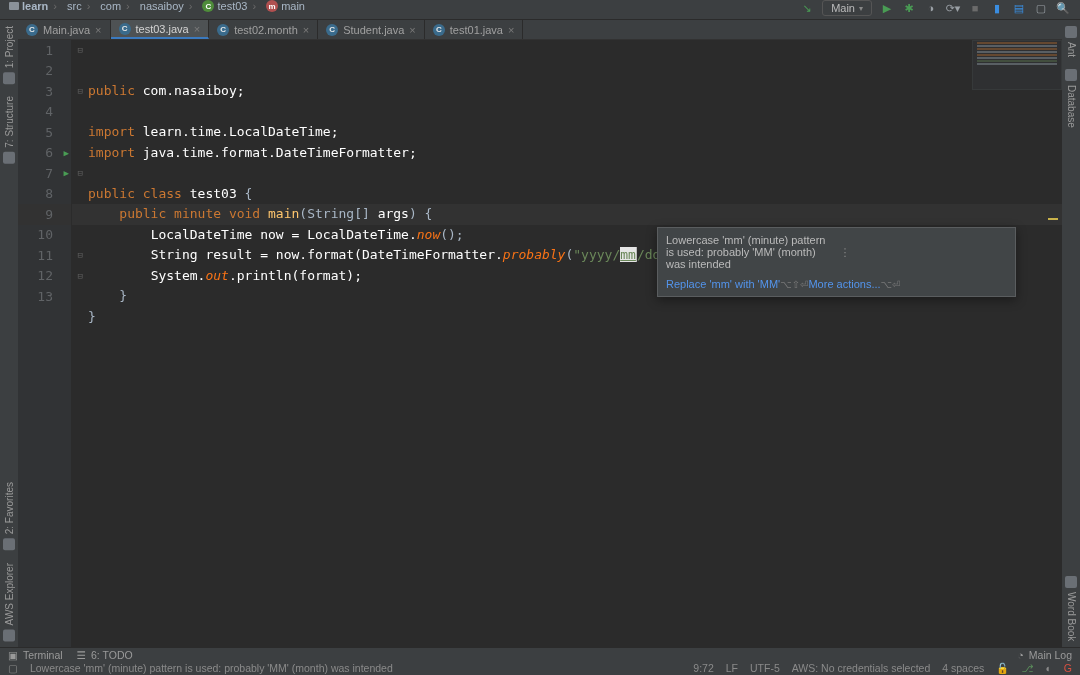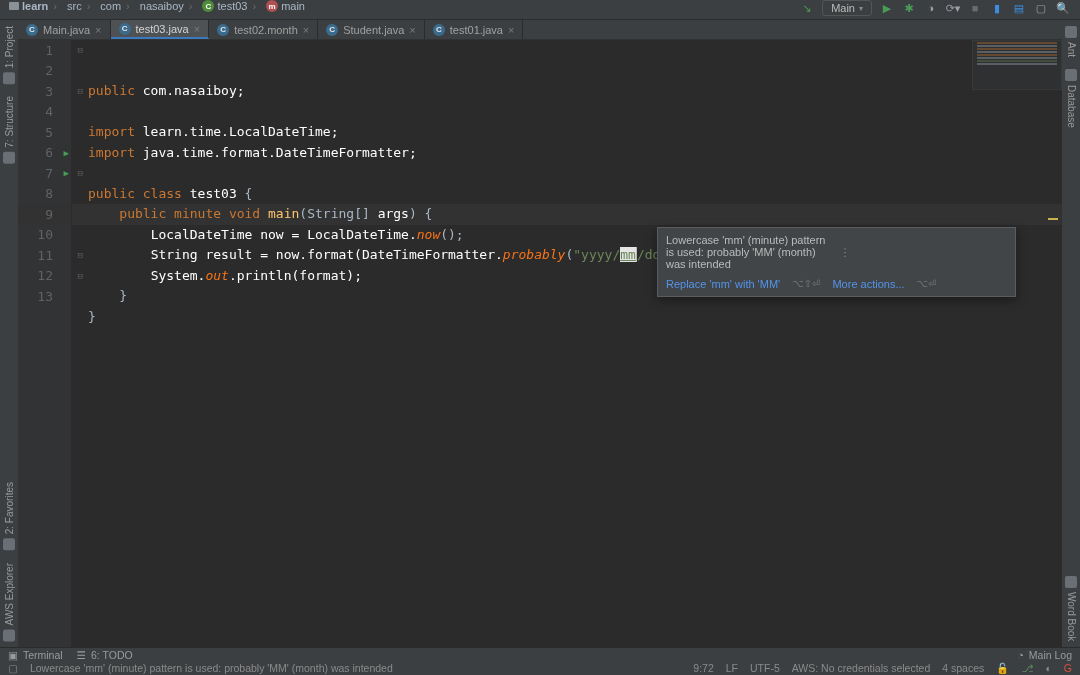--- a/index.html
+++ b/index.html
@@ -100,21 +100,21 @@
   background: #414547;
   border: 1px solid #5a5d5f;
   box-shadow: 0 3px 10px rgba(0,0,0,0.4);
   z-index: 10;
   font-size: 11px;
   color: #bbbbbb;
 }
 .hint-row1 { padding: 6px 8px; display: flex; align-items: center; }
 .hint-row1 span { flex: 1; }
 .hint-row1 .more-dots { color: #888; cursor: pointer; padding-left: 6px; letter-spacing: 1px; }
-.hint-row2 { padding: 2px 8px 6px; display: flex; align-items: flex-start; gap: 12px; }
+.hint-row2 { padding: 2px 8px 6px; display: flex; align-items: center; }
 .hint-link { color: #5394ec; }
 .hint-shortcut { color: #787878; font-size: 10px; }
 
 
 .minimap { position: absolute; top: 40px; right: 18px; width: 90px; height: 50px;
   background: #313335; border: 1px solid #3c3f41; opacity: 0.7; }
 .minimap .ml { height: 2px; background: #cc7832; margin: 1px 4px; opacity: 0.5; }
 .minimap .ml.g { background: #6a8759; }
 .minimap .ml.y { background: #a9b7c6; }
 

